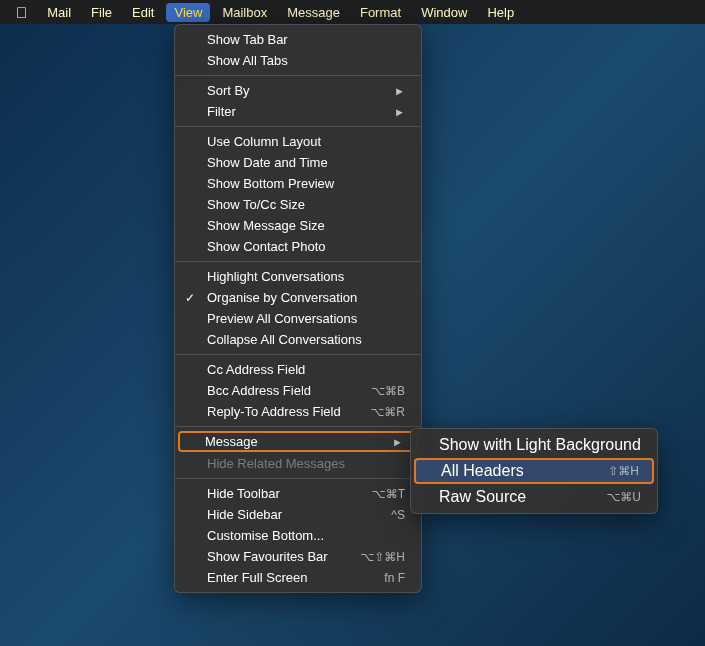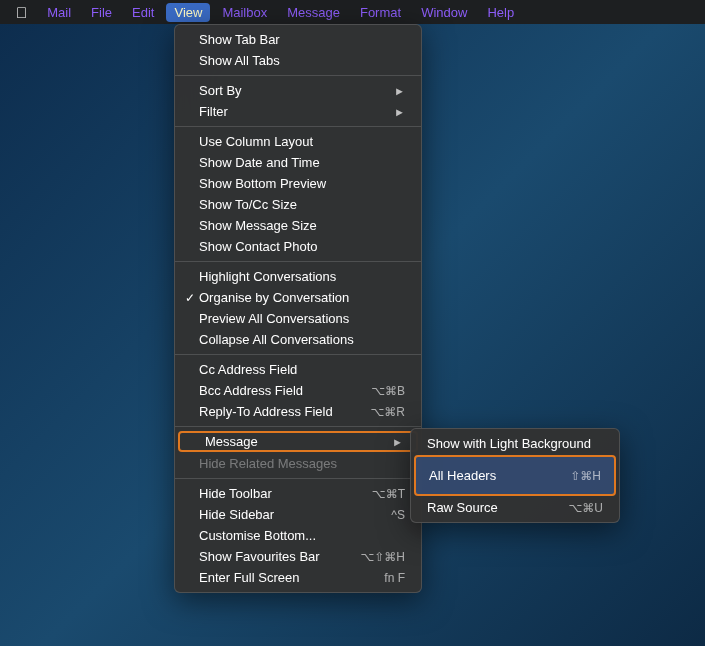--- a/index.html
+++ b/index.html
@@ -18,30 +18,30 @@
       display: flex;
       align-items: center;
       background: rgba(30, 30, 30, 0.95);
       height: 24px;
       padding: 0 8px;
       gap: 4px;
       position: relative;
       z-index: 100;
     }
     .menu-bar-item {
-      color: #8b5cf6;
+      color: #fef9c3;
       padding: 2px 8px;
       border-radius: 4px;
       cursor: pointer;
       font-size: 13px;
       white-space: nowrap;
     }
     .menu-bar-item.active {
       background: #3a6bc4;
-      color: #fef9c3;
+      color: #fde047;
     }
     .apple-icon {
       font-size: 15px;
       color: #fff;
       padding: 0 8px;
     }
 
     
     .dropdown {
       position: absolute;
@@ -55,21 +55,21 @@
       padding: 4px 0;
       z-index: 200;
       box-shadow: 0 8px 30px rgba(0,0,0,0.5);
       color: #fff;
     }
 
     .menu-item {
       display: flex;
       align-items: center;
       justify-content: space-between;
-      padding: 3px 16px 3px 24px;
+      padding: 3px 16px 3px 32px;
       cursor: pointer;
       white-space: nowrap;
       min-height: 20px;
       position: relative;
     }
     .menu-item.highlighted {
       background: transparent;
       border: 2px solid #e07820;
       border-radius: 4px;
       margin: 1px 3px;
@@ -126,23 +126,23 @@
       padding: 3px 16px 3px 16px;
       cursor: pointer;
       white-space: nowrap;
       min-height: 20px;
     }
     .submenu-item.active-highlight {
       background: rgba(58, 107, 196, 0.4);
       border: 2px solid #e07820;
       border-radius: 4px;
       margin: 1px 3px;
-      padding: 11px 13px;
-    }
-    .submenu-item-label { flex: 1; font-size: 13px; }
+      padding: 2px 13px;
+    }
+    .submenu-item-label { flex: 1; font-size: 16px; margin-left: 12px; }
     .submenu-item-shortcut { color: rgba(255,255,255,0.6); font-size: 12px; margin-left: 10px; }
 
     .message-row {
       position: relative;
     }
 
     
     .bg-overlay {
       position: absolute;
       top: 24px;

